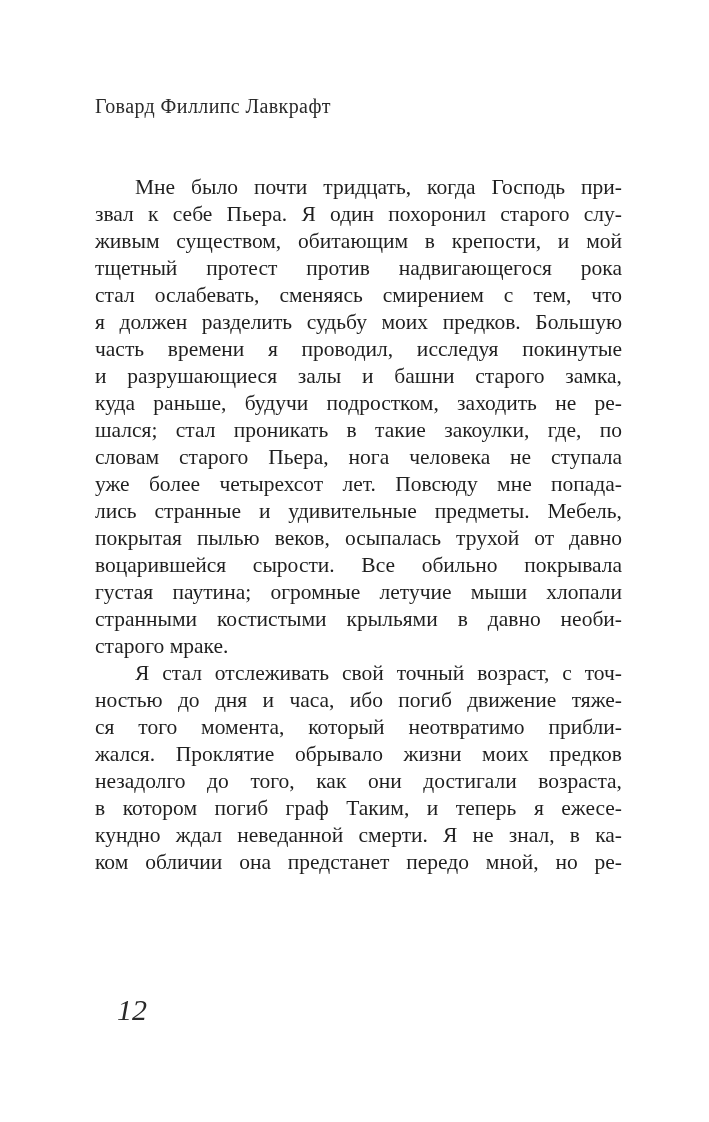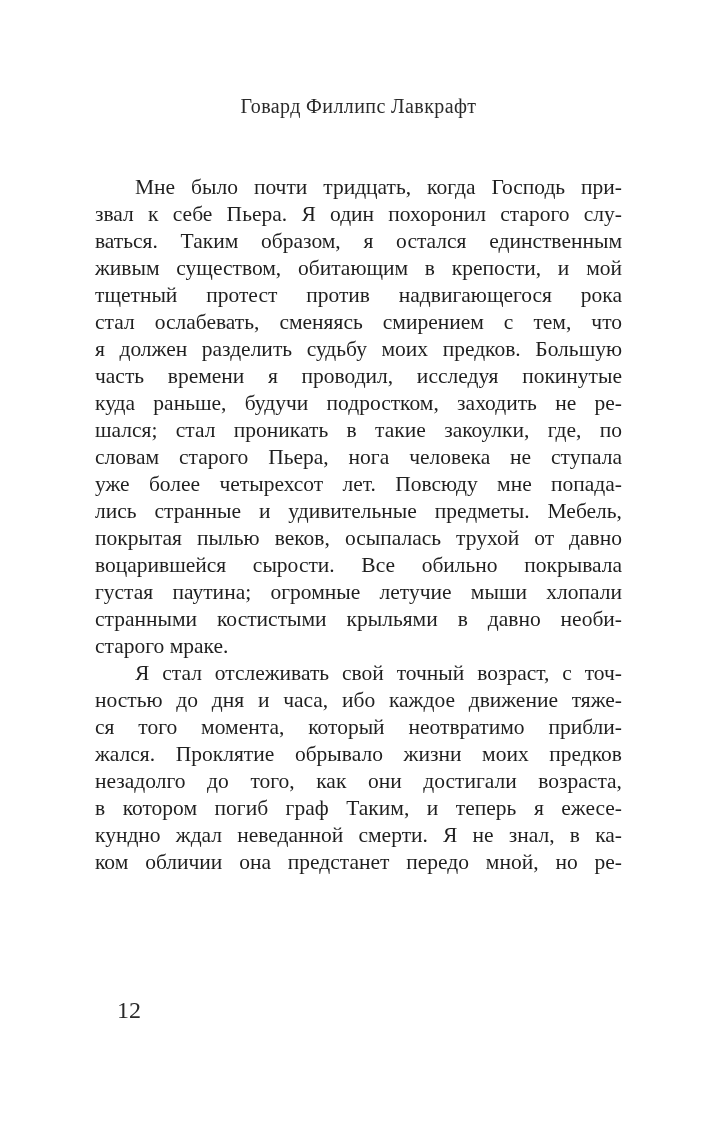--- a/index.html
+++ b/index.html
@@ -14,21 +14,21 @@
     background: #ffffff;
     overflow: hidden;
     font-family: "Liberation Serif", "DejaVu Serif", serif;
     color: #1f1f1f;
   }
   .running-header {
     position: absolute;
     left: 95px;
     top: 94px;
     width: 527px;
-    text-align: center;
+    text-align: left;
     font-size: 20px;
     line-height: 24px;
     letter-spacing: 0.4px;
     color: #2a2a2a;
   }
   .text-block {
     position: absolute;
     left: 95px;
     top: 146px;
     width: 527px;
@@ -49,55 +49,56 @@
   .line.flush {
     text-align-last: left;
   }
   .line.indent {
     text-indent: 40px;
   }
   .page-number {
     position: absolute;
     left: 117px;
     top: 997px;
-    font-size: 24px;
+    font-size: 30px;
     line-height: 26px;
     color: #2a2a2a;
+    font-style: italic;
   }
 </style>
 </head>
 <body>
 
 <div class="page">
   <div class="running-header">Говард Филлипс Лавкрафт</div>
 
   <div class="text-block">
       <div class="paragraph">
         <div class="line indent">Мне было почти тридцать, когда Господь при-</div>
         <div class="line">звал к себе Пьера. Я один похоронил старого слу-</div>
-        <div class="line">ваться. Таким образом, я остался единственным</div>
         <div class="line">живым существом, обитающим в крепости, и мой</div>
         <div class="line">тщетный протест против надвигающегося рока</div>
         <div class="line">стал ослабевать, сменяясь смирением с тем, что</div>
         <div class="line">я должен разделить судьбу моих предков. Большую</div>
         <div class="line">часть времени я проводил, исследуя покинутые</div>
+        <div class="line">и разрушающиеся залы и башни старого замка,</div>
         <div class="line">куда раньше, будучи подростком, заходить не ре-</div>
         <div class="line">шался; стал проникать в такие закоулки, где, по</div>
         <div class="line">словам старого Пьера, нога человека не ступала</div>
         <div class="line">уже более четырехсот лет. Повсюду мне попада-</div>
         <div class="line">лись странные и удивительные предметы. Мебель,</div>
         <div class="line">покрытая пылью веков, осыпалась трухой от давно</div>
         <div class="line">воцарившейся сырости. Все обильно покрывала</div>
         <div class="line">густая паутина; огромные летучие мыши хлопали</div>
         <div class="line">странными костистыми крыльями в давно необи-</div>
         <div class="line flush">старого мраке.</div>
       </div>
       <div class="paragraph">
         <div class="line indent">Я стал отслеживать свой точный возраст, с точ-</div>
-        <div class="line">ностью до дня и часа, ибо каждое движение тяже-</div>
+        <div class="line">ностью до дня и часа, ибо погиб движение тяже-</div>
         <div class="line">ся того момента, который неотвратимо прибли-</div>
         <div class="line">жался. Проклятие обрывало жизни моих предков</div>
         <div class="line">незадолго до того, как они достигали возраста,</div>
         <div class="line">в котором погиб граф Таким, и теперь я ежесе-</div>
         <div class="line">кундно ждал неведанной смерти. Я не знал, в ка-</div>
         <div class="line">ком обличии она предстанет передо мной, но ре-</div>
       </div>
     </div>
 
   <div class="page-number">12</div>

